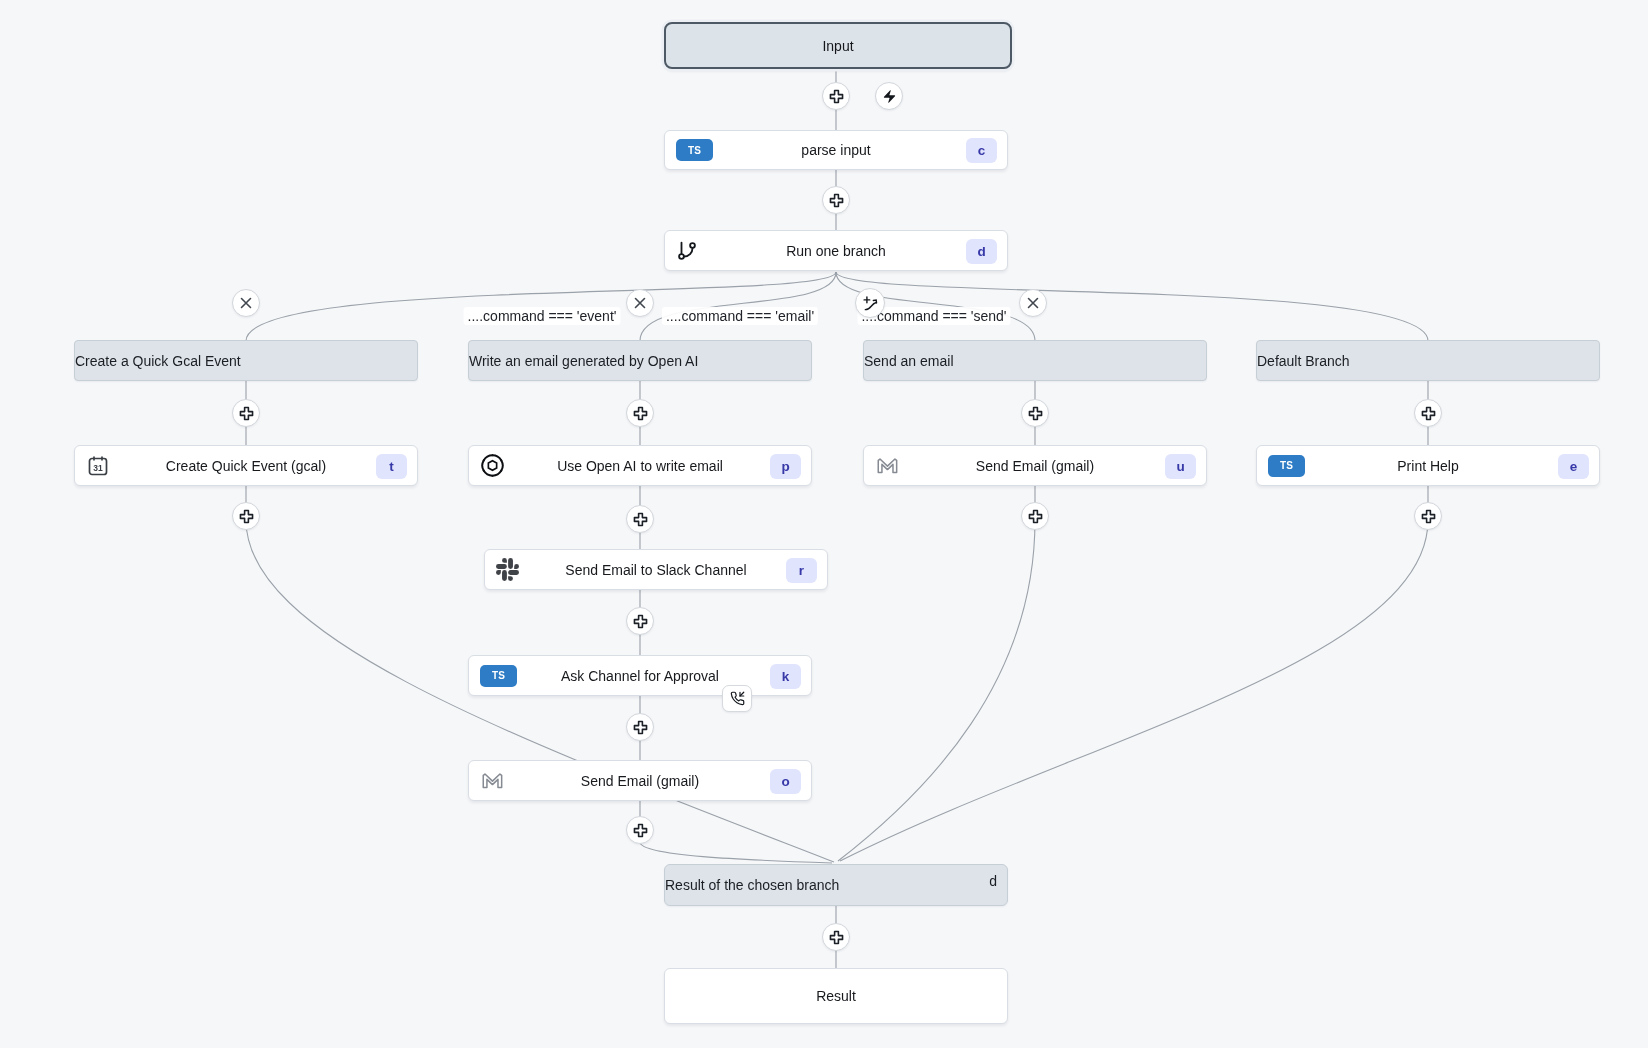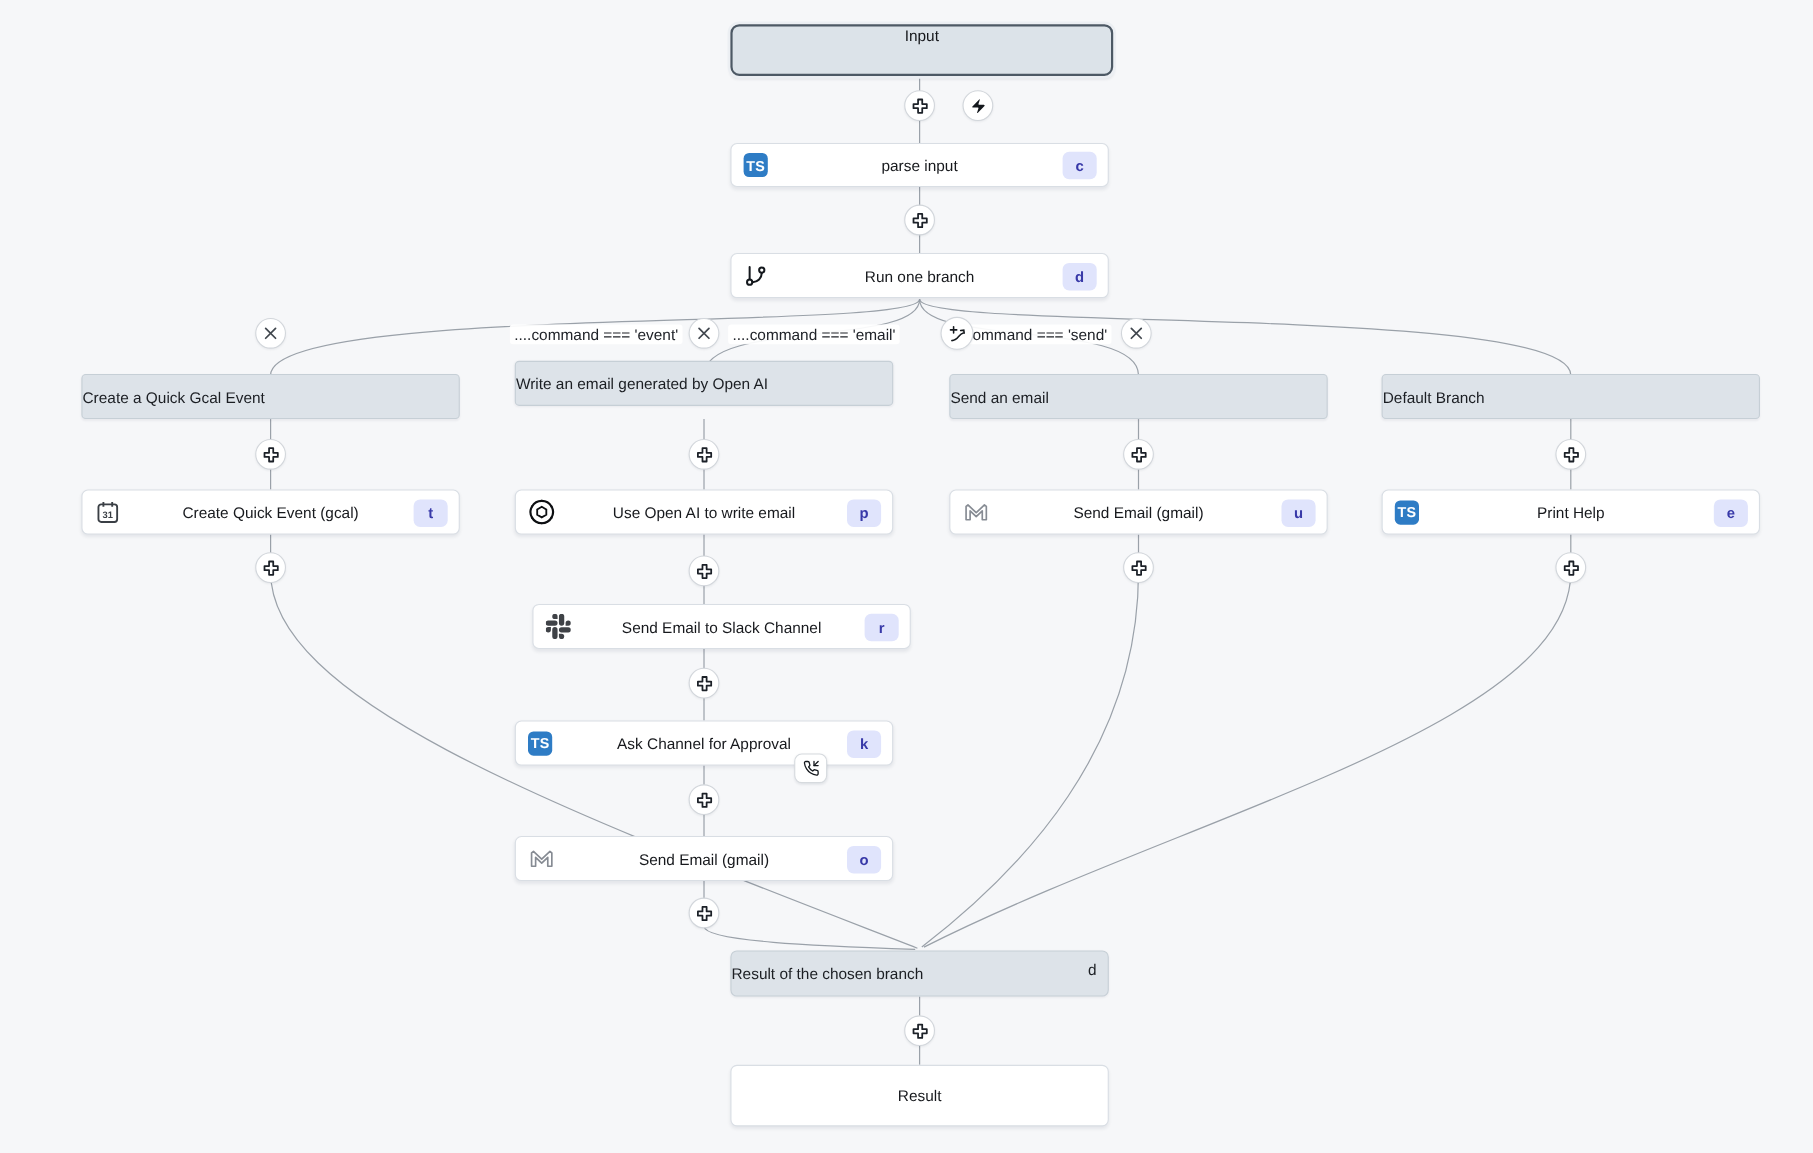--- a/index.html
+++ b/index.html
@@ -24,49 +24,49 @@
     position:absolute;left:40px;right:40px;text-align:center;
     font-size:14px;color:#17191d;white-space:nowrap;overflow:hidden;
   }
   .node .nicon{position:absolute;left:11px;display:flex;align-items:center;justify-content:center;}
   .node .badge{
     position:absolute;right:10px;top:8px;width:31px;height:25px;border-radius:6px;
     background:#e0e4fc;color:#3839a8;font-size:13.5px;font-weight:bold;
     display:flex;align-items:center;justify-content:center;
   }
   .ts-ic{
-    width:22px;height:22px;border-radius:5px;background:#2e7cc5;color:#fff;
-    font-size:13px;font-weight:bold;display:flex;align-items:center;justify-content:center;
+    width:37px;height:22px;border-radius:5px;background:#2e7cc5;color:#fff;
+    font-size:10px;font-weight:bold;display:flex;align-items:center;justify-content:center;
     letter-spacing:.2px;
   }
   
   .bheader{
     position:absolute;width:344px;height:41px;box-sizing:border-box;
     background:#dde3e9;border:1px solid #c6cfd6;border-radius:4px;
     z-index:2;display:flex;align-items:center;
     font-size:14px;color:#1b1e23;cursor:pointer;
     box-shadow:0 1px 2px rgba(30,40,60,.06);
   }
   .input-node{
     position:absolute;left:664px;top:22px;width:348px;height:47px;box-sizing:border-box;
     background:#dce3e9;border:2px solid #4d5965;border-radius:8px;
     box-shadow:0 0 0 2.5px #eceff3,0 2px 3px rgba(30,40,60,.12);
-    z-index:2;display:flex;justify-content:center;
+    z-index:2;display:flex;align-items:center;justify-content:center;
     font-size:14px;color:#15171b;cursor:pointer;
   }
   .circle{
     position:absolute;width:28px;height:28px;border-radius:50%;box-sizing:border-box;
     background:#fff;border:1px solid #d2d6db;z-index:3;
     display:flex;align-items:center;justify-content:center;cursor:pointer;
     box-shadow:0 1px 2px rgba(30,40,60,.07);
   }
   .cond{
     position:absolute;transform:translateX(-50%);z-index:1;white-space:nowrap;
     font-size:14px;color:#202329;background:rgba(255,255,255,.92);
-    padding:1px 4px;border-radius:3px;
+    padding:1px 4px;border-radius:3px;margin-top:12px;
   }
   .suspend{
     position:absolute;width:30px;height:27px;box-sizing:border-box;z-index:4;
     background:#fff;border:1px solid #d6dade;border-radius:7px;
     display:flex;align-items:center;justify-content:center;
     box-shadow:0 1px 2px rgba(30,40,60,.08);
   }
 </style>
 </head>
 <body>
@@ -234,21 +234,21 @@
   </div>
   <div class="circle" style="left:1019px;top:289px">
     <svg width="12" height="12">
         <use href="#ic-x"></use>
       </svg>
   </div>
 
   <div class="bheader" style="left:74px;top:340px">
     <span>Create a Quick Gcal Event</span>
   </div>
-  <div class="bheader" style="left:468px;top:328px">
+  <div class="bheader" style="left:468px;top:340px">
     <span>Write an email generated by Open AI</span>
   </div>
   <div class="bheader" style="left:1256px;top:340px">
     <span>Default Branch</span>
   </div>
   <div class="bheader" style="left:863px;top:340px">
     <span>Send an email</span>
   </div>
 
   <div class="circle" style="left:232px;top:399px">

